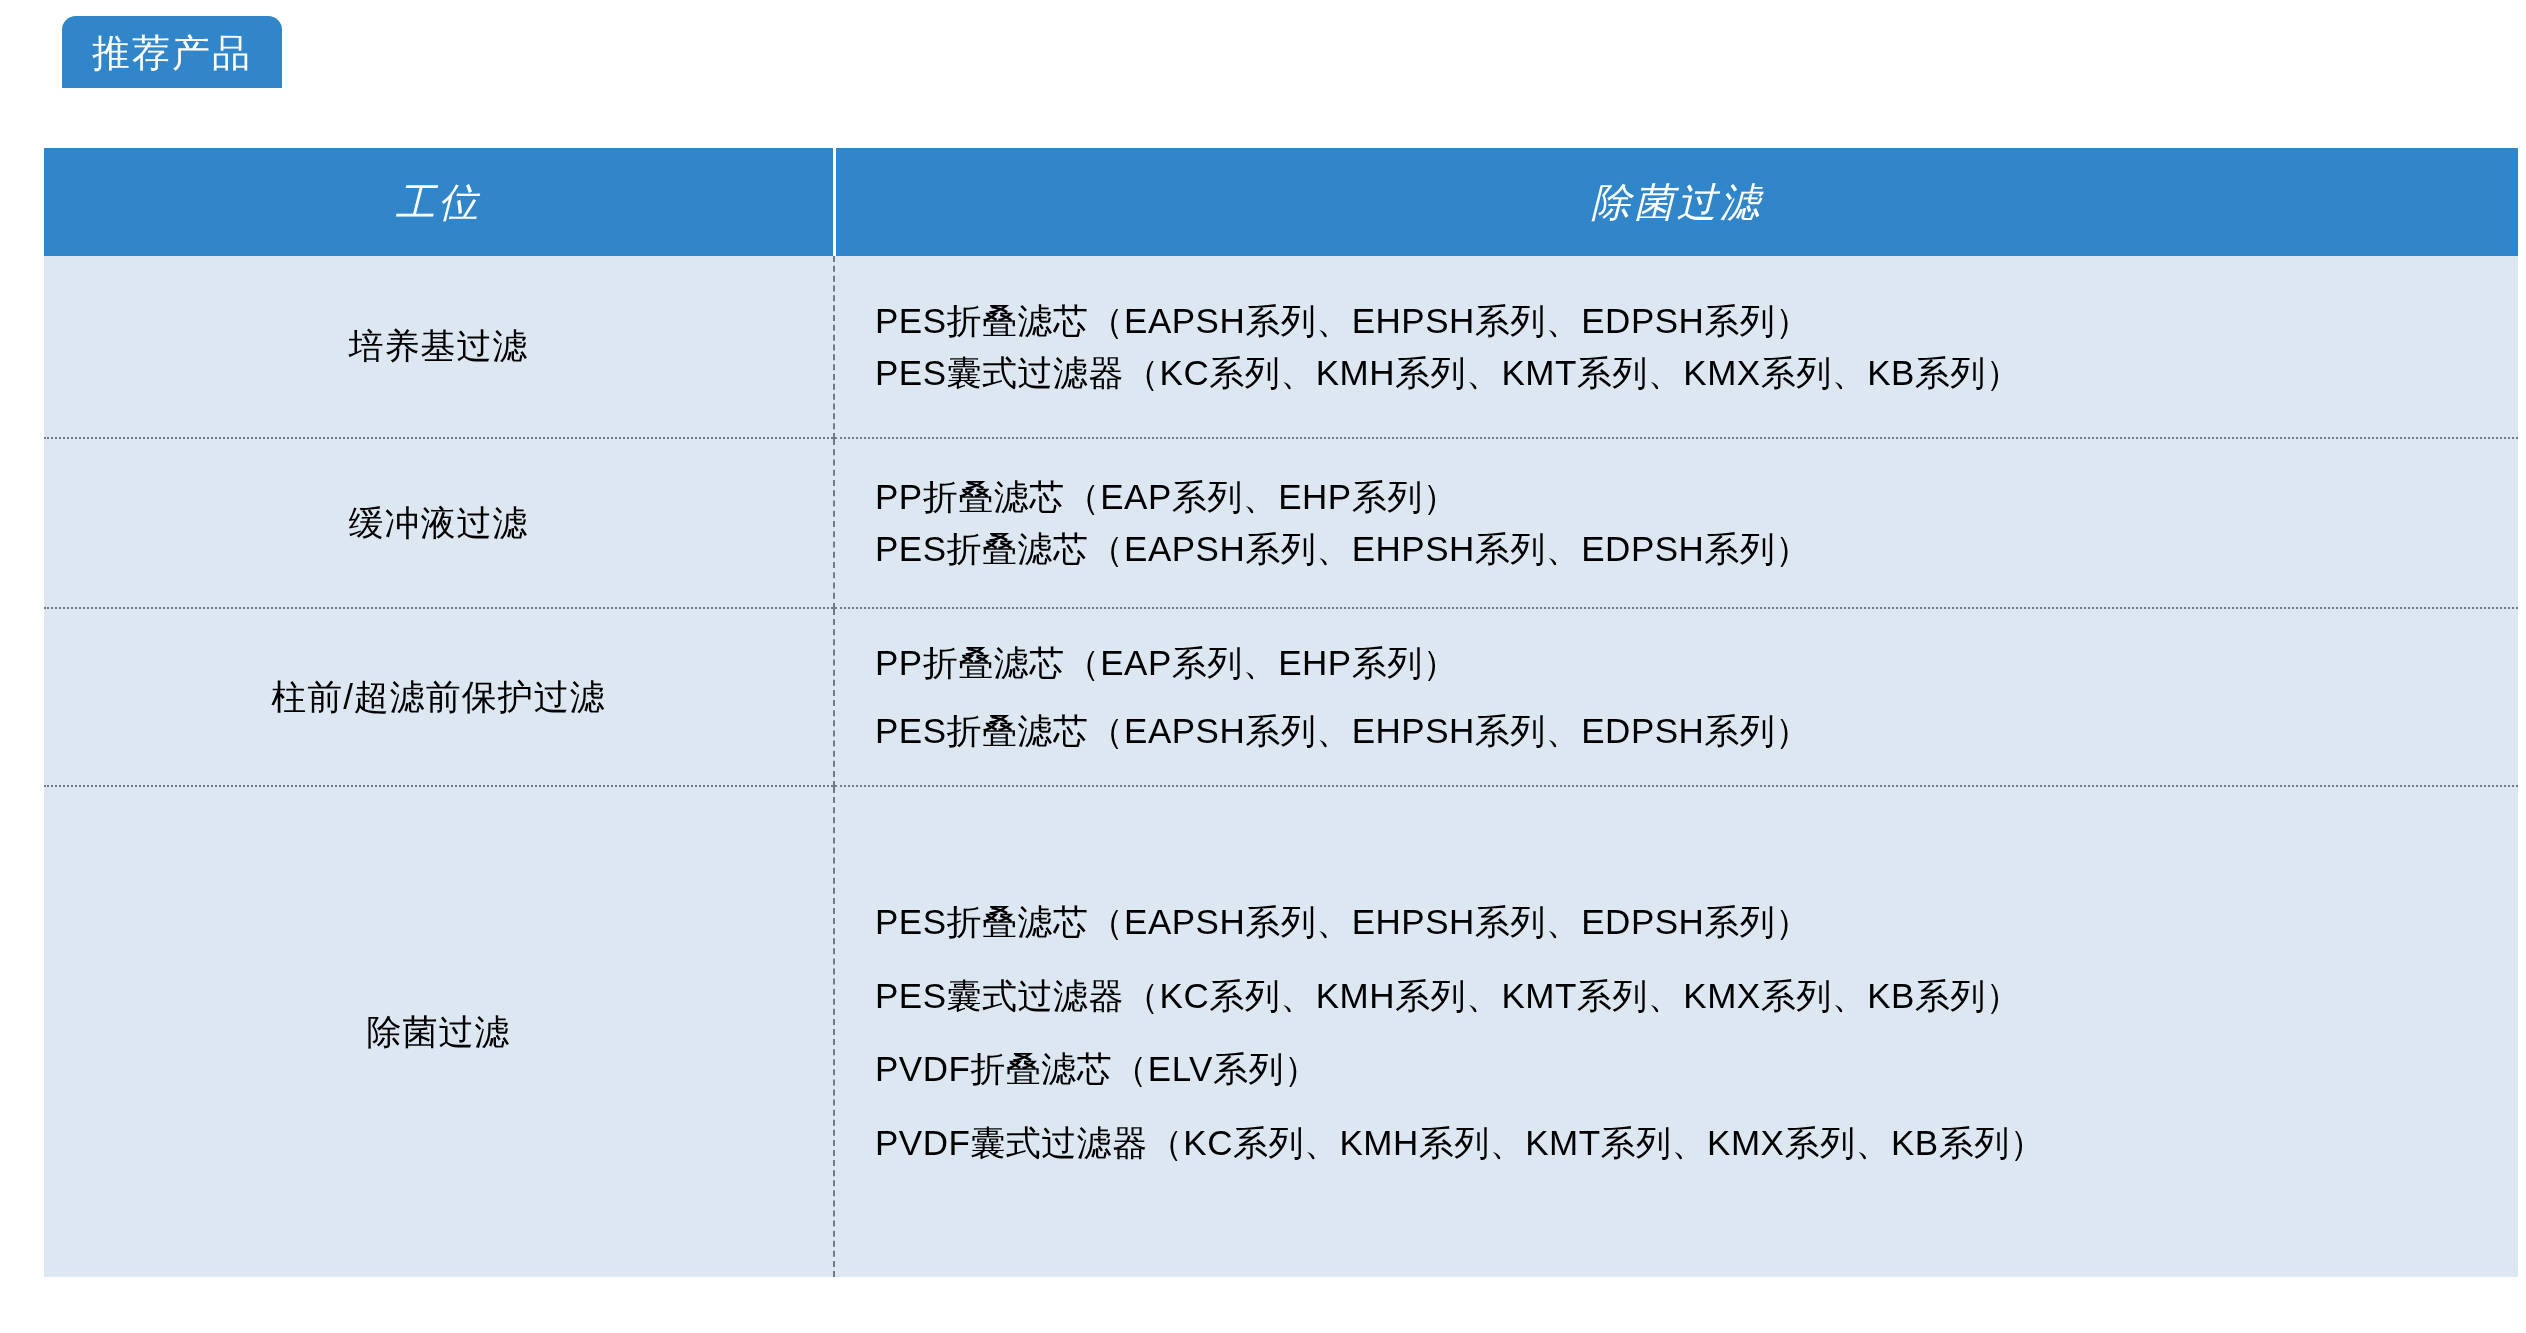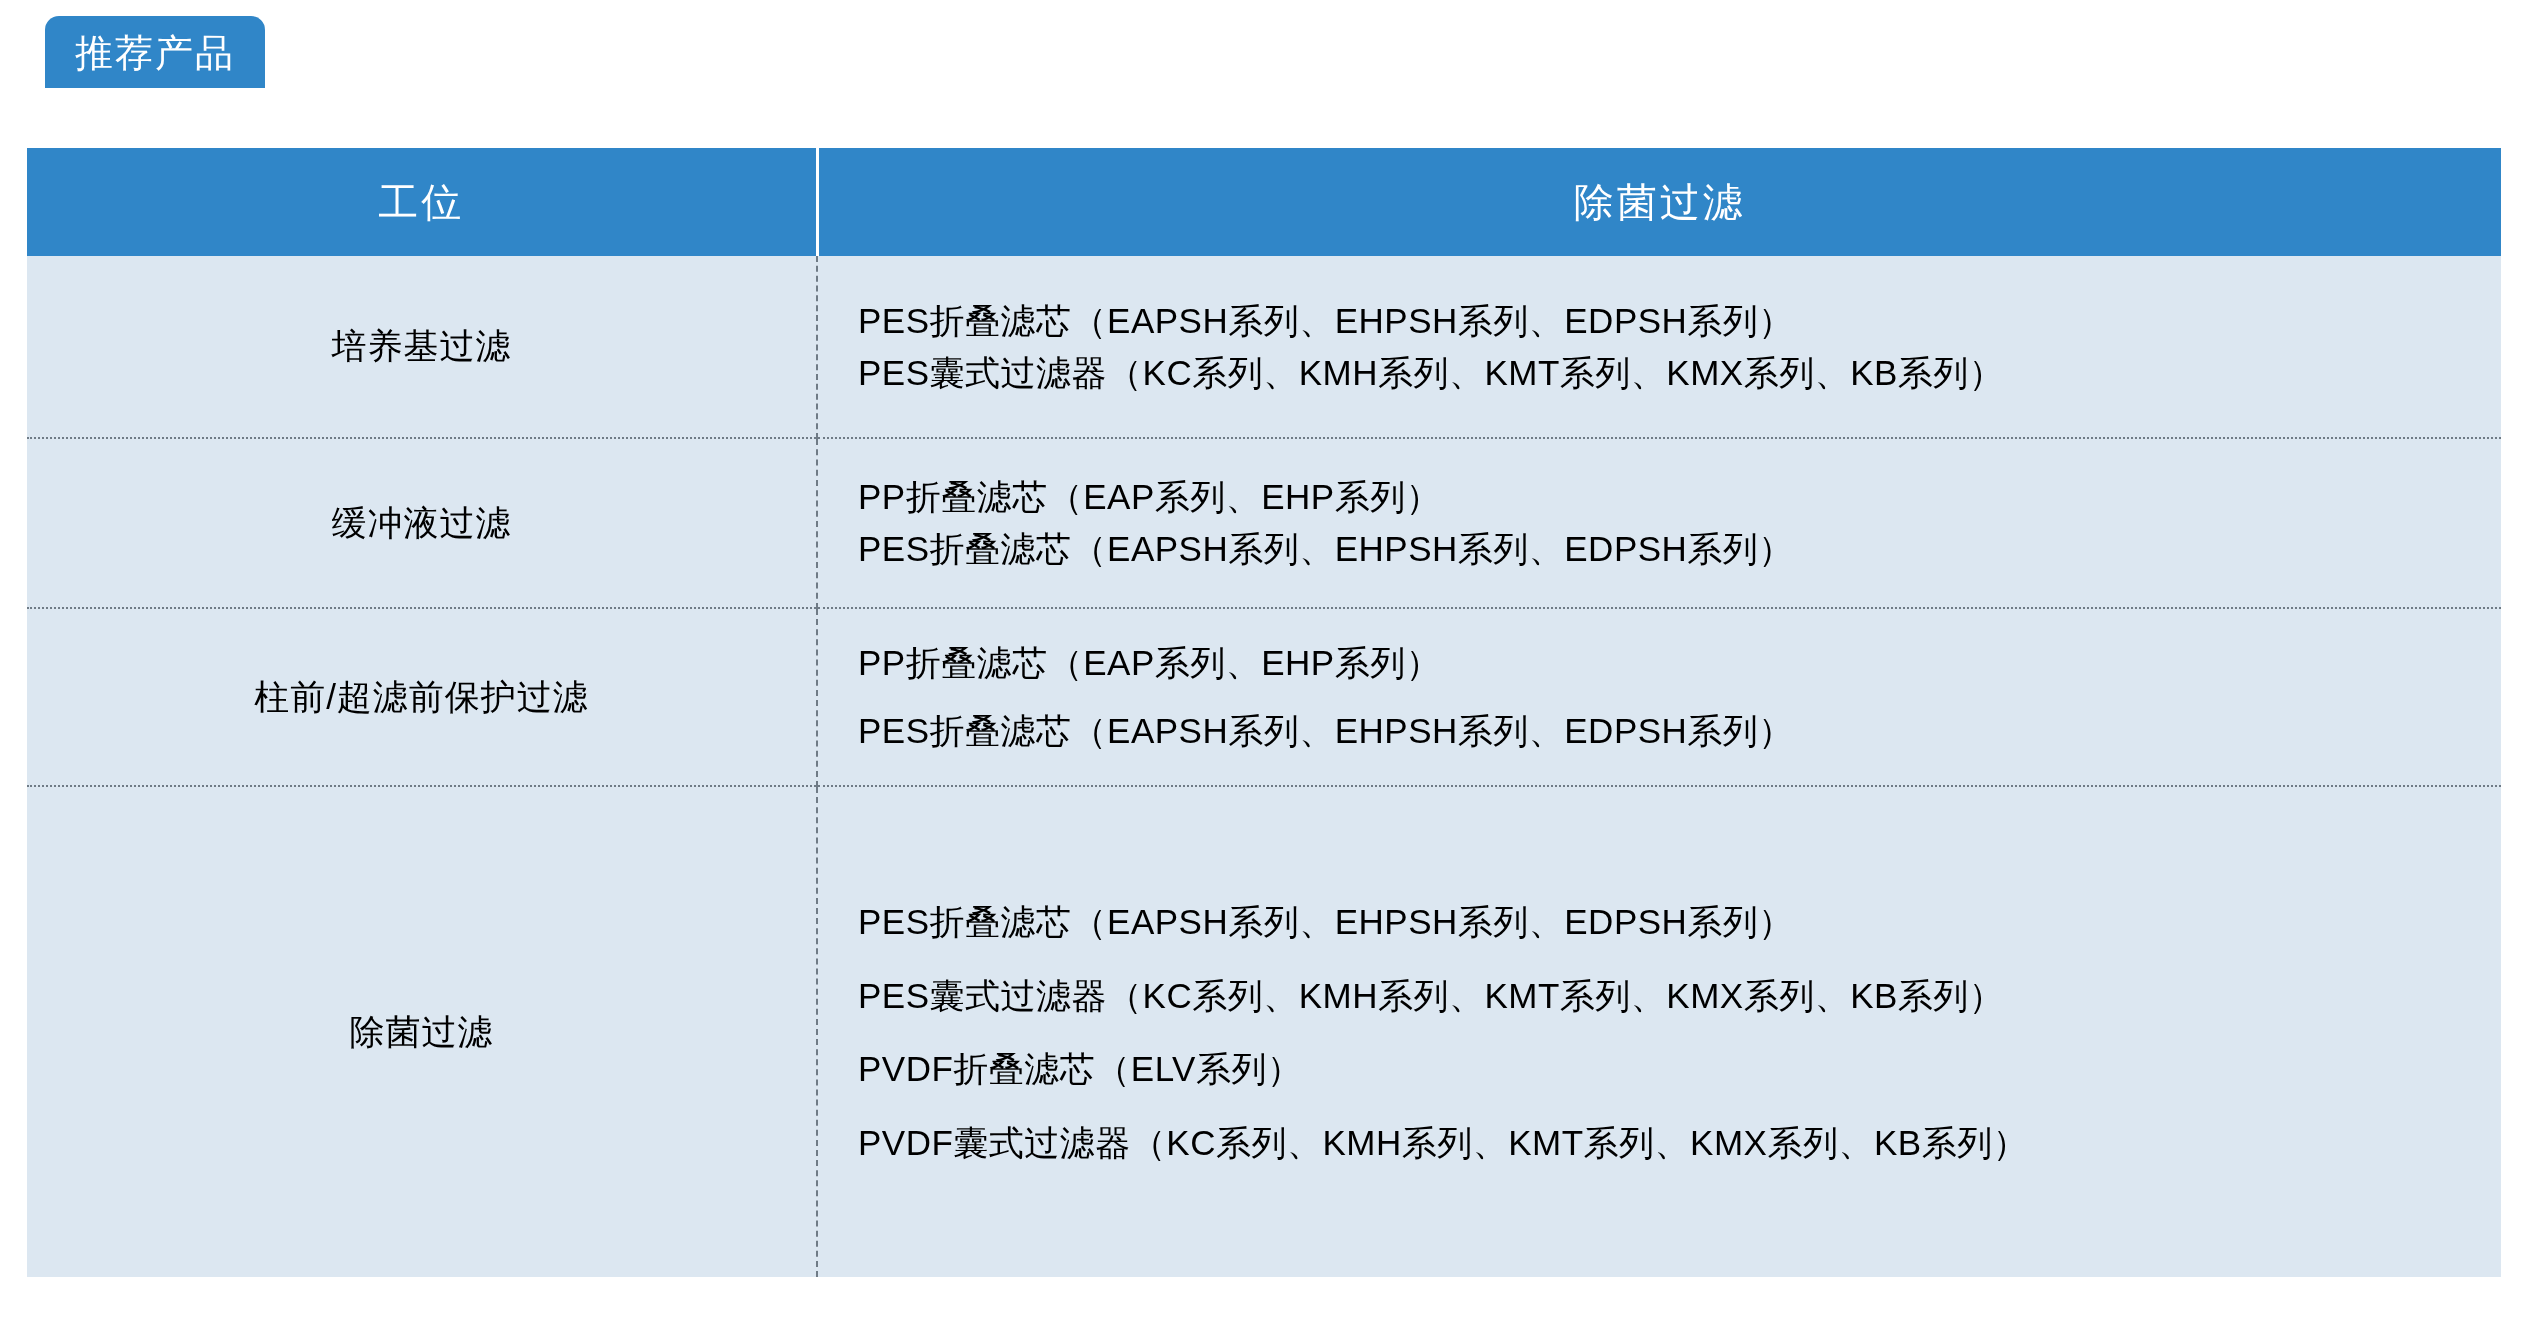--- a/index.html
+++ b/index.html
@@ -10,20 +10,21 @@
     background: #ffffff;
     font-family: "Liberation Sans", "DejaVu Sans", sans-serif;
     overflow: hidden;
   }
 
   .page {
     position: relative;
     width: 2208px;
     height: 1333px;
     background: #ffffff;
+    margin-left: 17px;
   }
 
   
   .tab-wrap {
     position: absolute;
     left: 45px;
     top: 16px;
   }
 
   .tab {
@@ -53,20 +54,21 @@
 
   .table thead th {
     background: #3086C8;
     color: #ffffff;
     font-size: 40px;
     font-weight: normal;
     letter-spacing: 3px;
     height: 108px;
     vertical-align: middle;
     text-align: center;
+    font-style: italic;
   }
 
   .table thead th.col-station {
     border-right: 3px solid #ffffff;
   }
 
   .table tbody td {
     background: #DCE7F1;
     color: #000000;
     font-size: 35px;

